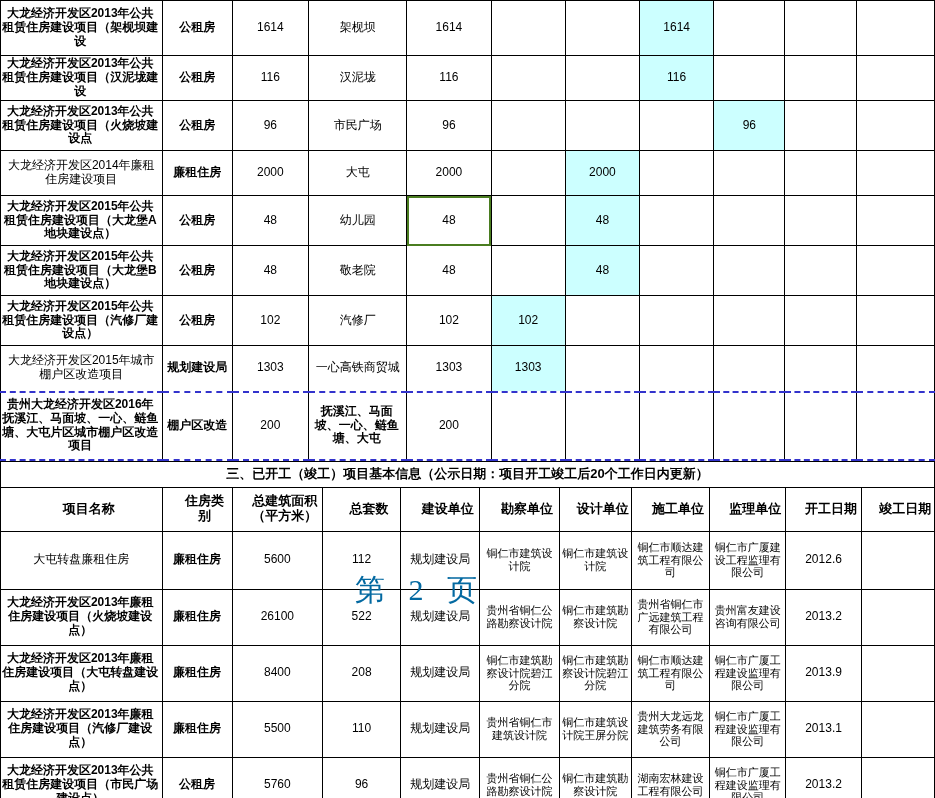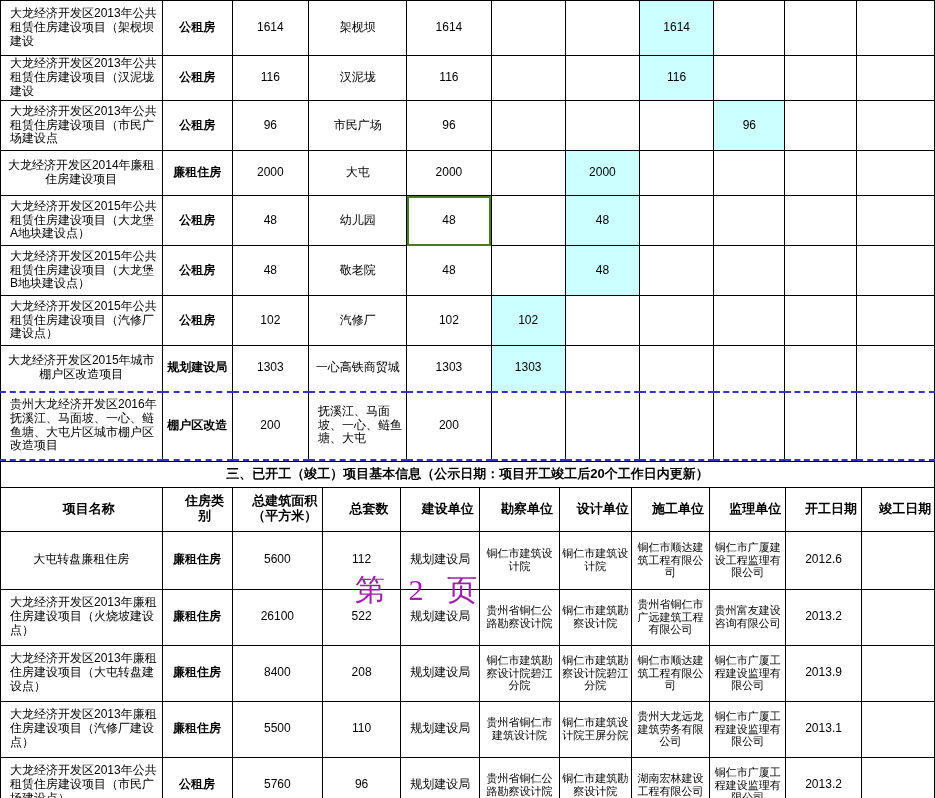--- a/index.html
+++ b/index.html
@@ -24,23 +24,23 @@
     border: 1px solid #000000;
     text-align: center;
     vertical-align: middle;
     padding: 1px 2px;
     font-size: 12px;
     line-height: 1.15;
     word-wrap: break-word;
     overflow: hidden;
   }
   .nm {
-    text-align: left;
-    padding-left: 9px;
-    font-weight: normal;
+    text-align: center;
+    padding-left: 0;
+    font-weight: bold;
   }
   .nm-c {
     text-align: center;
     font-weight: normal;
   }
   .bold { font-weight: bold; }
   .cyan { background: #ccffff; }
   .sel {
     outline: 2px solid #4a7d20;
     outline-offset: -2px;
@@ -61,21 +61,21 @@
     font-weight: bold;
     font-size: 13px;
     text-align: center;
     padding-left: 17px;
   }
   .watermark {
     position: absolute;
     left: 355px;
     top: 570px;
     font-size: 30px;
-    color: #a21caf;
+    color: #0369a1;
     font-family: "Liberation Serif", serif;
     pointer-events: none;
     letter-spacing: 8px;
     z-index: 5;
   }
   .wrap { position: relative; width: 935px; }
   .small { font-size: 11px; }
 </style>
 </head>
 <body>
@@ -118,21 +118,21 @@
         <td>汉泥垅</td>
         <td>116</td>
         <td></td>
         <td></td>
         <td class="cyan">116</td>
         <td></td>
         <td></td>
         <td></td>
       </tr>
       <tr style="height:50px">
-        <td class="nm">大龙经济开发区2013年公共租赁住房建设项目（市民广场建设点</td>
+        <td class="nm">大龙经济开发区2013年公共租赁住房建设项目（火烧坡建设点</td>
         <td class="bold">公租房</td>
         <td>96</td>
         <td>市民广场</td>
         <td>96</td>
         <td></td>
         <td></td>
         <td></td>
         <td class="cyan">96</td>
         <td></td>
         <td></td>

